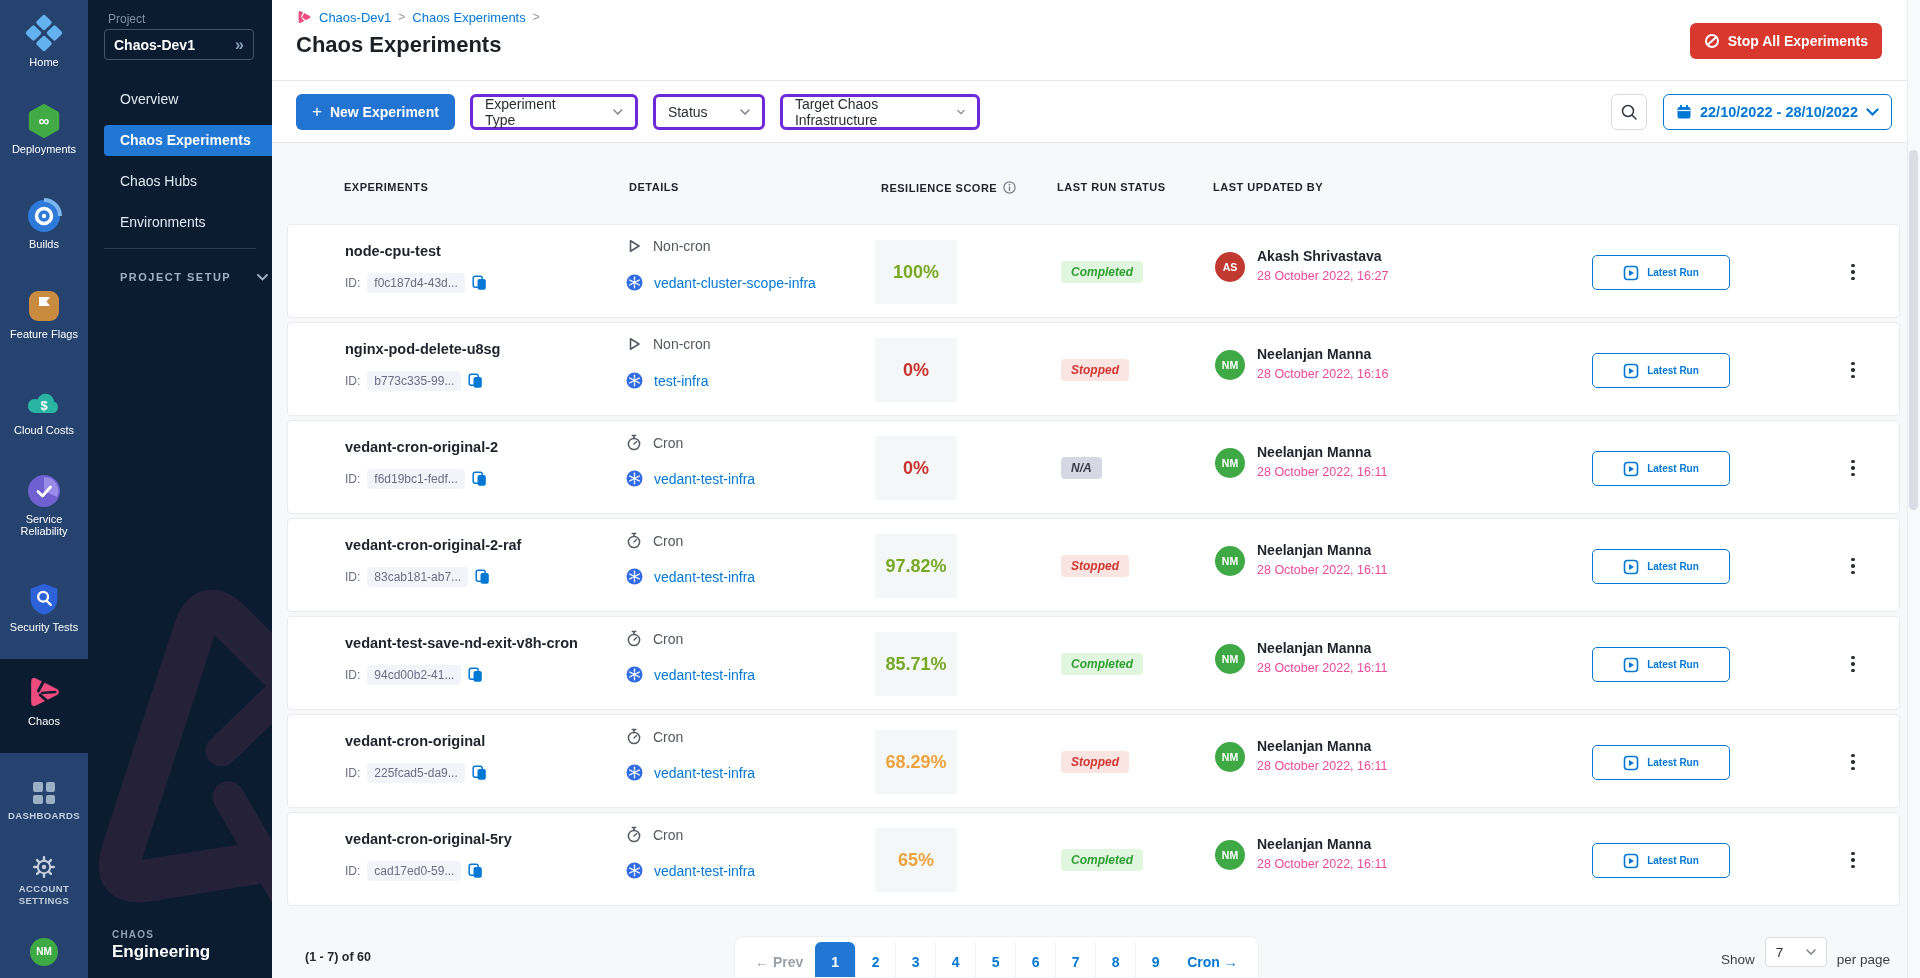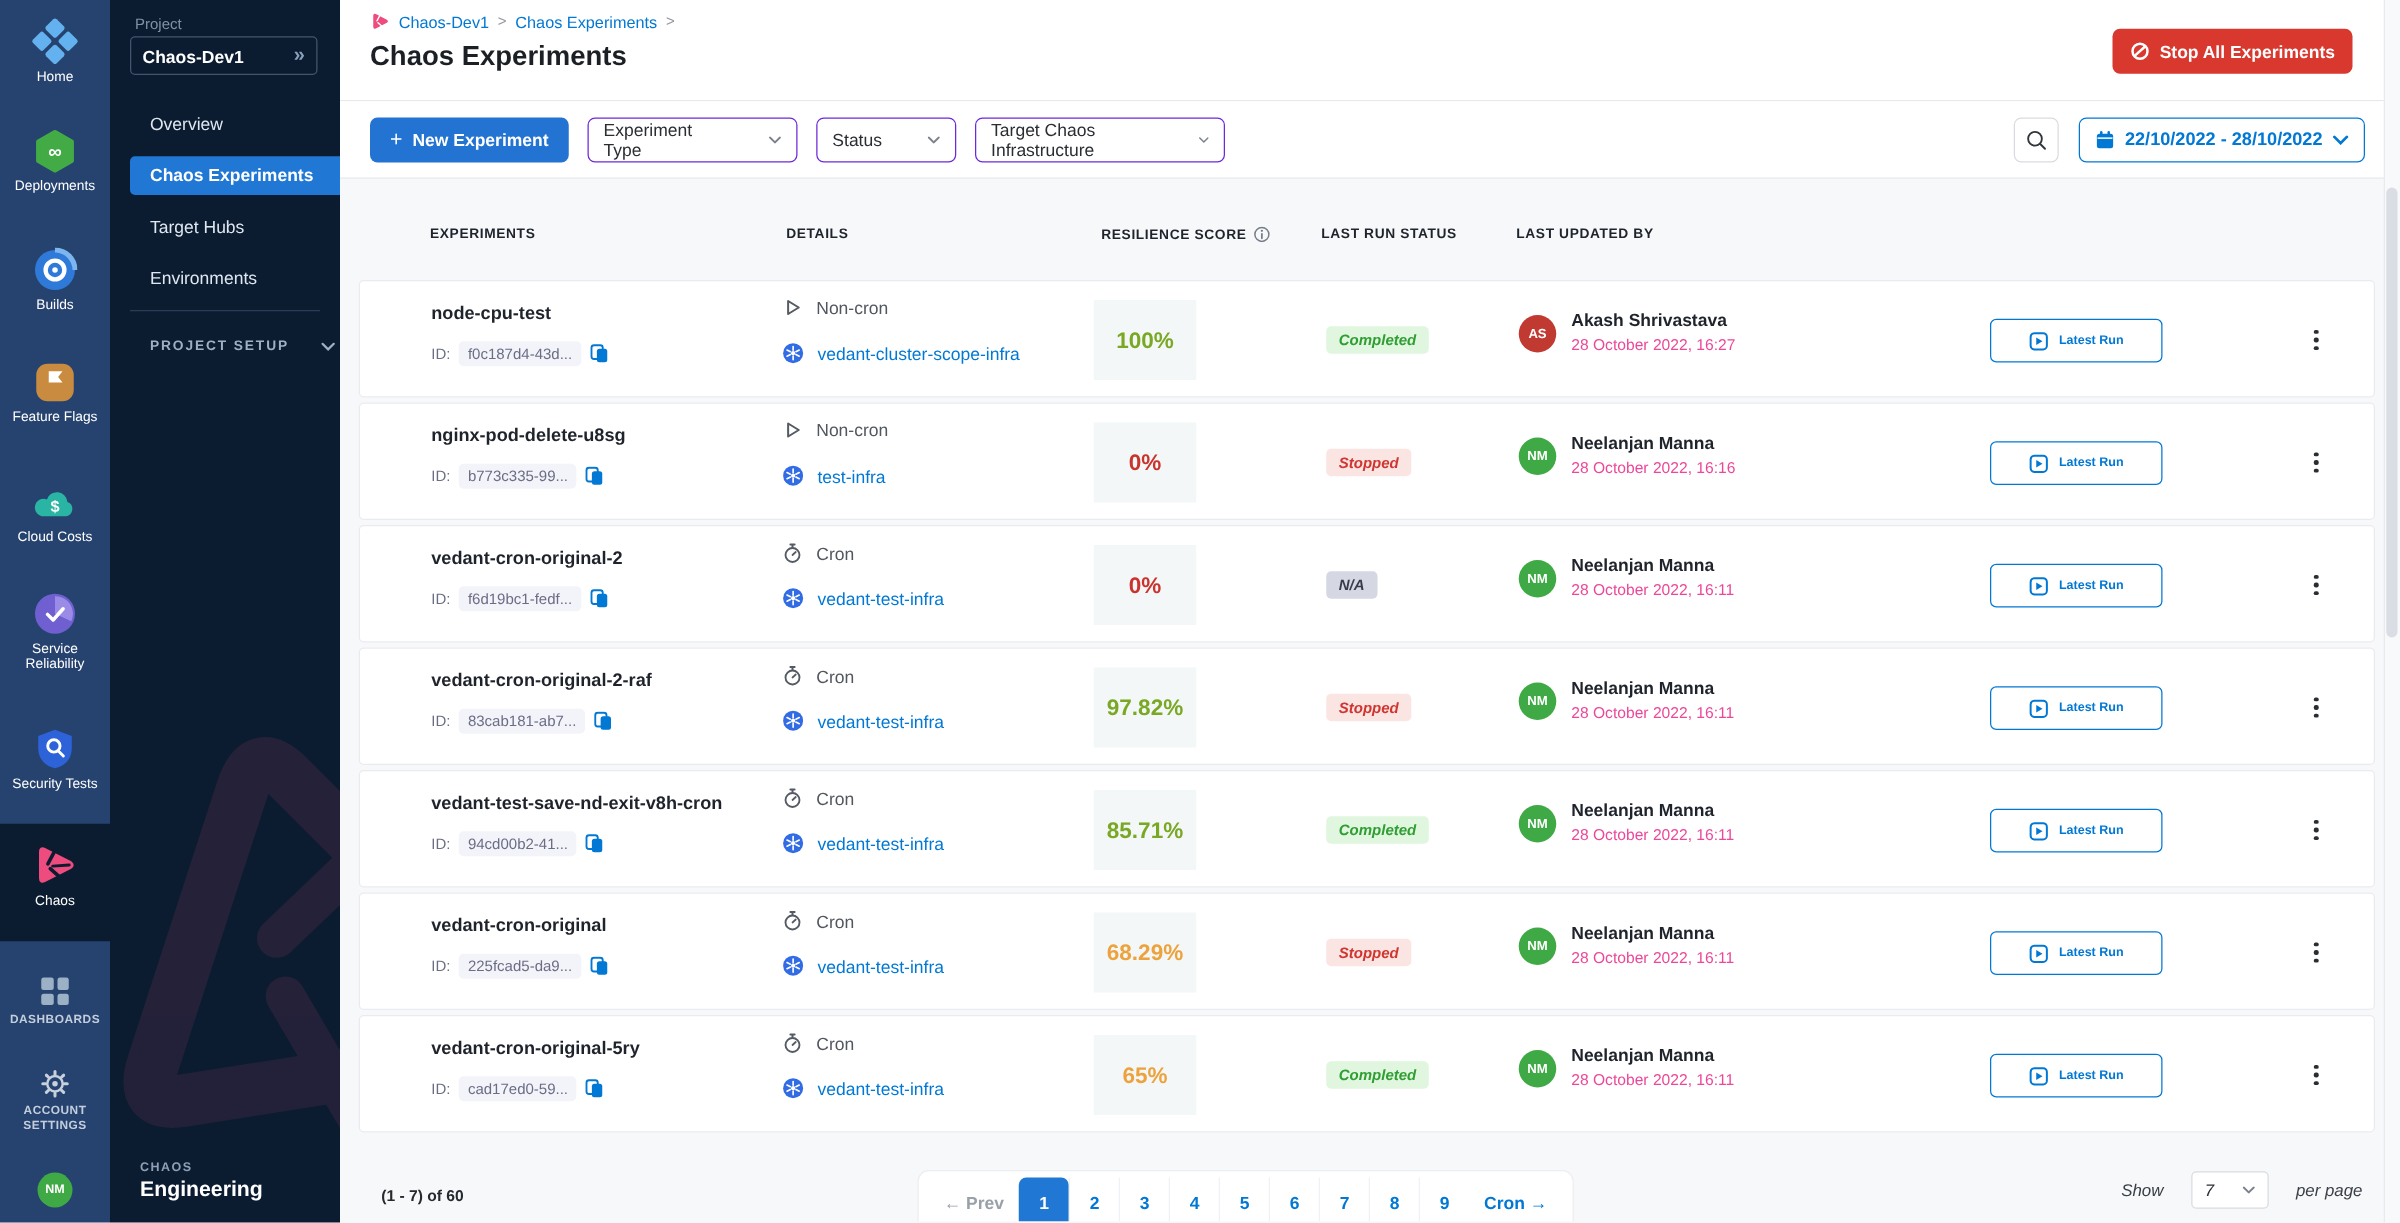--- a/index.html
+++ b/index.html
@@ -46,21 +46,21 @@
   .stop-btn { position:absolute; right:38px; top:23px; height:36px; background:var(--danger-red); border:none;
               border-radius:6px; color:#fff; font-weight:700; font-size:14px; padding:0 14px;
               display:flex; align-items:center; gap:8px; cursor:pointer; font-family:inherit; }
 
   .toolbar { position:relative; height:62px; background:#fff; border-bottom:1px solid #e6e8ec;
              display:flex; align-items:center; gap:15px; padding:0 28px 0 24px; }
   .btn-primary { height:36px; background:var(--button-blue); border:none; border-radius:6px; color:#fff;
                  font-weight:700; font-size:14px; padding:0 16px; display:flex; align-items:center; gap:8px;
                  cursor:pointer; font-family:inherit; }
   .plus { font-size:17px; font-weight:400; }
-  .select { height:36px; background:#fff; border:1px solid #6d28d9; border-radius:6px; display:flex;
+  .select { height:36px; background:#fff; border:3px solid #6d28d9; border-radius:6px; display:flex;
             align-items:center; padding:0 12px; font-size:14px; color:#2a2e33; gap:28px; cursor:pointer; }
   .select .chev { margin-left:auto; }
   .toolbar-right { margin-left:auto; display:flex; align-items:center; gap:16px; }
   .search-btn { width:36px; height:36px; border:1px solid #d9dbe0; border-radius:6px; background:#fff;
                 display:flex; align-items:center; justify-content:center; cursor:pointer; }
   .date-btn { height:36px; border:1px solid var(--accent-blue); border-radius:6px; background:#fff;
               color:var(--accent-blue); font-weight:700; font-size:14.5px; display:flex; align-items:center;
               gap:8px; padding:0 12px; cursor:pointer; font-family:inherit; }
 
   
@@ -100,22 +100,22 @@
 
   
   .range-text { position:absolute; left:33px; bottom:13px; font-size:12.5px; font-weight:700; color:#26292e; }
   .pager { position:absolute; left:463px; bottom:-10px; height:50px; background:#fff; border-radius:8px 8px 0 0;
            box-shadow:0 0 0 1px #eceef2; display:flex; align-items:flex-start; padding:5px 8px; }
   .page, .pnav { min-width:40px; height:40px; line-height:40px; text-align:center; font-size:14px;
                  font-weight:700; color:var(--accent-blue); cursor:pointer; border-left:1px solid #f0f1f5; }
   .pnav { padding:0 12px; border-left:none; }
   .pnav.disabled { color:#9aa0a8; }
   .page.active { background:var(--menu-active-blue); color:#fff; border-radius:6px; border-left:none; }
-  .show-wrap { position:absolute; right:30px; bottom:10px; display:flex; align-items:center; gap:22px;
-               font-size:13.5px; color:#3a3f46;font-style:italic; }
+  .show-wrap { position:absolute; right:30px; bottom:10px; display:flex; align-items:flex-end; gap:10px;
+               font-size:13.5px; color:#3a3f46; }
   .pp-select { width:62px; height:30px; border:1px solid #d9dbe0; border-radius:4px; background:#fff;
                display:flex; align-items:center; justify-content:space-between; padding:0 10px;
                font-size:13.5px; color:#2a2e33; cursor:pointer; }
 
   
   .scrollbar { position:absolute; right:0; top:0; width:13px; height:978px; background:#f8f9fb;
                border-left:1px solid #e8eaee; z-index:6; }
   .scroll-thumb { position:absolute; right:2px; top:150px; width:9px; height:360px; background:#dadde3; border-radius:5px; }
 </style>
 </head>
@@ -244,21 +244,21 @@
 
   <div class="proj-label">Project</div>
   <div class="proj-box">
     <span class="proj-name">Chaos-Dev1</span>
     <span class="proj-collapse">»</span>
   </div>
 
   <div class="menu">
     <div class="menu-item">Overview</div>
     <div class="menu-item active">Chaos Experiments</div>
-    <div class="menu-item">Target Hubs</div>
+    <div class="menu-item">Chaos Hubs</div>
     <div class="menu-item">Environments</div>
   </div>
 
   <div class="panel-divider"></div>
   <div class="proj-setup">
     <span>PROJECT SETUP</span>
     <svg width="11" height="7" viewBox="0 0 11 7">
       <path d="M1 1 L5.5 5.5 L10 1" fill="none" stroke="#9fb0c4" stroke-width="1.8" stroke-linecap="round"></path>
     </svg>
   </div>

